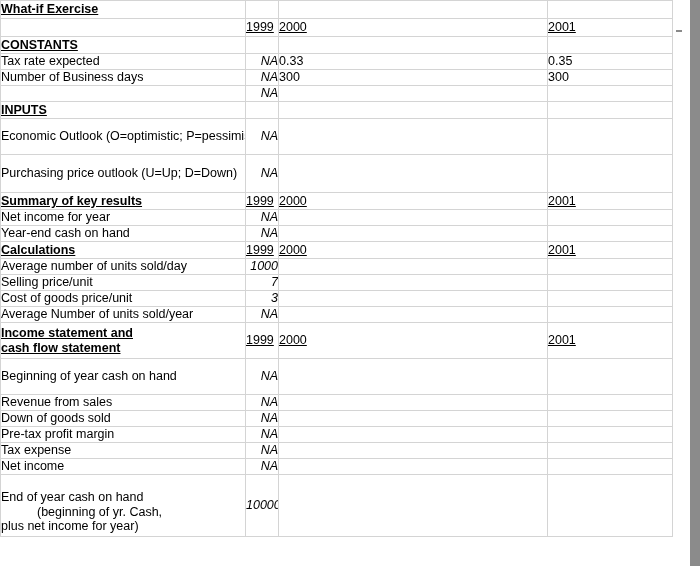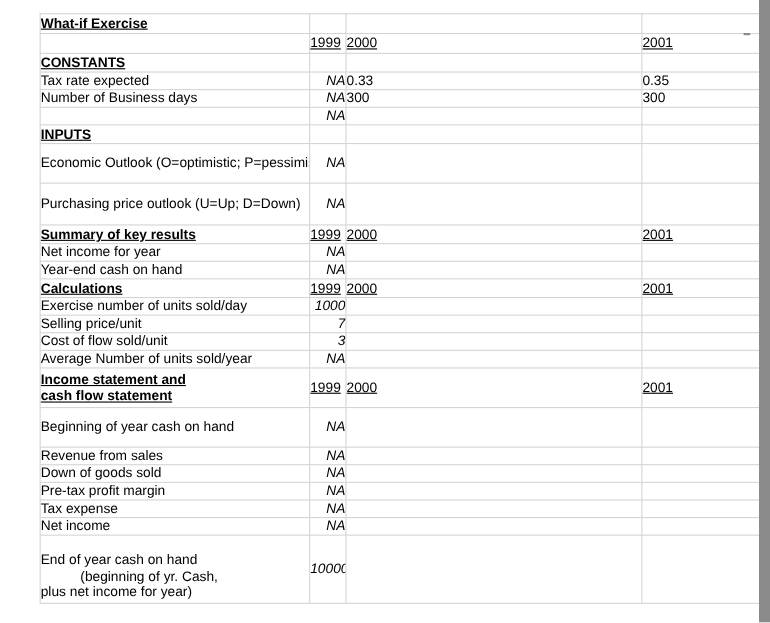--- a/index.html
+++ b/index.html
@@ -12,23 +12,22 @@
     height: 566px;
     overflow: hidden;
     font-family: "Liberation Sans", sans-serif;
     color: #000000;
     position: relative;
   }
 
   #sheet-wrap {
     position: absolute;
     left: 0;
-    top: 12px;
+    top: 0;
     width: 540px;
-    margin-left: 36px;
   }
 
   table.sheet {
     border-collapse: collapse;
     table-layout: fixed;
     width: 672px;
     font-size: 12.5px;
     line-height: 1.18;
   }
 
@@ -239,35 +238,35 @@
       </td>
       <td class="yr">
         <span class="uline">2000</span>
       </td>
       <td class="yr">
         <span class="uline">2001</span>
       </td>
     </tr>
 
     <tr style="height:16px;">
-      <td class="lbl">Exercise number of units sold/day</td>
+      <td class="lbl">Average number of units sold/day</td>
       <td class="v-1999">1000</td>
       <td class="v-right"></td>
       <td class="v-right"></td>
     </tr>
 
     <tr style="height:16px;">
       <td class="lbl">Selling price/unit</td>
       <td class="v-1999">7</td>
       <td class="v-right"></td>
       <td class="v-right"></td>
     </tr>
 
     <tr style="height:16px;">
-      <td class="lbl">Cost of flow sold/unit</td>
+      <td class="lbl">Cost of goods price/unit</td>
       <td class="v-1999">3</td>
       <td class="v-right"></td>
       <td class="v-right"></td>
     </tr>
 
     <tr style="height:16px;">
       <td class="lbl">Average Number of units sold/year</td>
       <td class="v-1999">NA</td>
       <td class="v-right"></td>
       <td class="v-right"></td>

